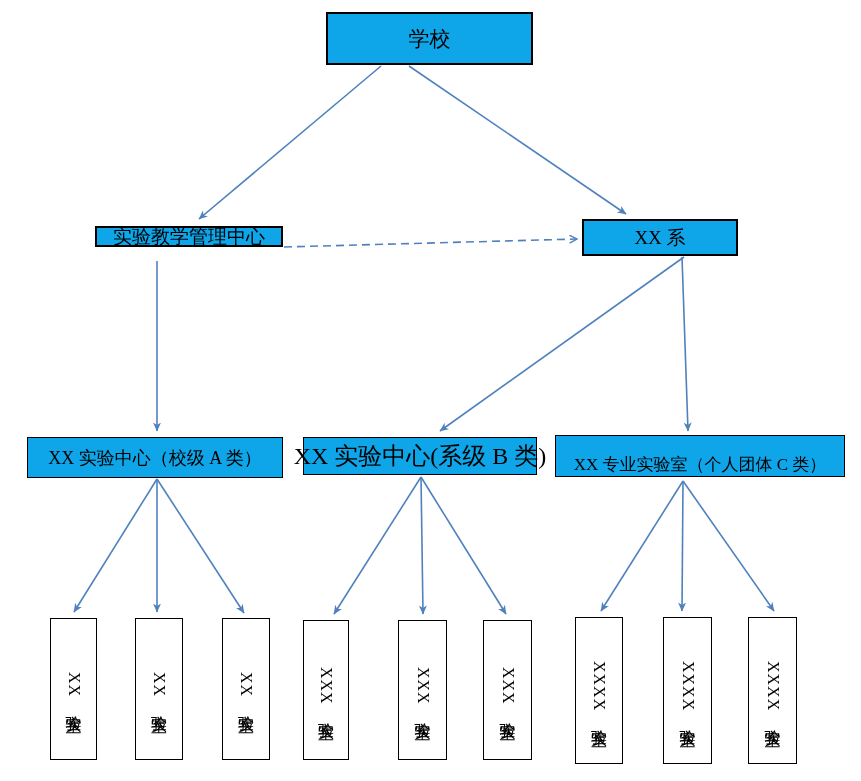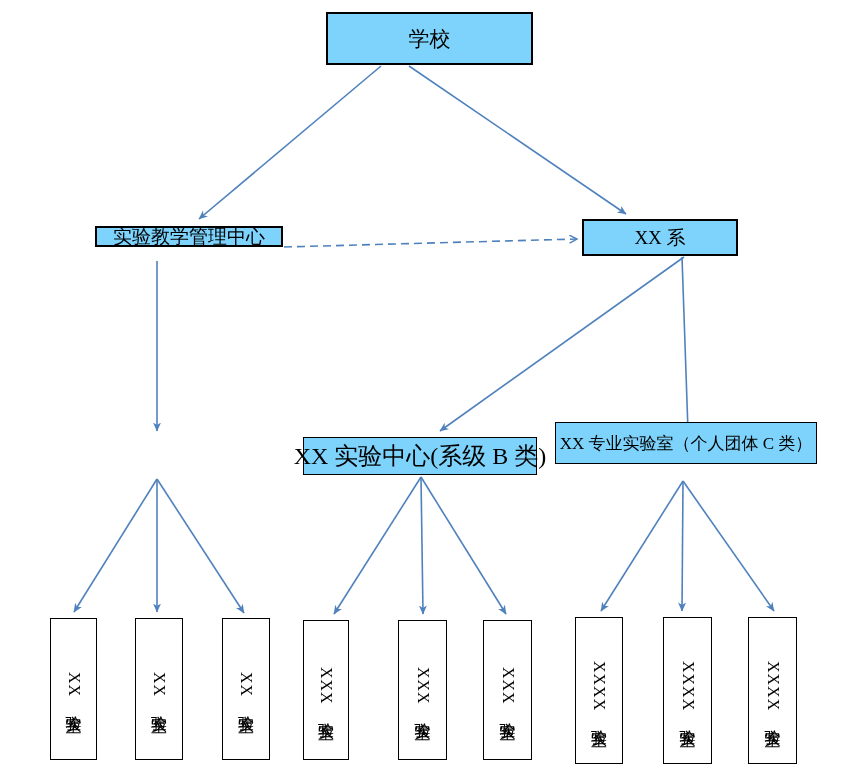--- a/index.html
+++ b/index.html
@@ -18,21 +18,21 @@
     overflow:hidden;
   }
   #connector-layer{
     position:absolute;left:0;top:0;width:861px;height:781px;
     z-index:0;
   }
   .node{
     position:absolute;
     box-sizing:border-box;
     border:2px solid var(--box-border);
-    background:#7dd3fc;
+    background:#0ea5e9;
     display:flex;align-items:center;justify-content:center;
     text-align:center;
     z-index:1;
     white-space:nowrap;
   }
   .node.thin{border-width:1.5px;}
   .lab{
     position:absolute;
     box-sizing:border-box;
     border:1.5px solid var(--box-border);
@@ -89,24 +89,27 @@
     <span>学校</span>
   </div>
 
   <div class="node" style="left:95px;top:226px;width:188px;height:21px;font-size:19px;">
     <span>实验教学管理中心</span>
   </div>
   <div class="node" style="left:582px;top:219px;width:156px;height:37px;font-size:19px;">
     <span>XX 系</span>
   </div>
 
+  <div class="node thin" style="left:27px;top:437px;width:256px;height:41px;font-size:18px;">
+    <span>XX 实验中心（校级 A 类）</span>
+  </div>
   <div class="node thin" style="left:303px;top:437px;width:234px;height:38px;font-size:24px;">
     <span>XX 实验中心(系级 B 类)</span>
   </div>
-  <div class="node thin" style="left:555px;top:422px;width:262px;height:42px;font-size:17px;">
+  <div class="node thin" style="left:555px;top:435px;width:290px;height:42px;font-size:17px;align-items:flex-end;">
     <span>XX 专业实验室（个人团体 C 类）</span>
   </div>
 
   <div class="lab" style="left:50px;top:618px;width:47px;height:142px;">
     <span class="vtext">XX 实验室</span>
   </div>
   <div class="lab" style="left:135px;top:618px;width:48px;height:142px;">
     <span class="vtext">XX 实验室</span>
   </div>
   <div class="lab" style="left:222px;top:618px;width:48px;height:142px;">

